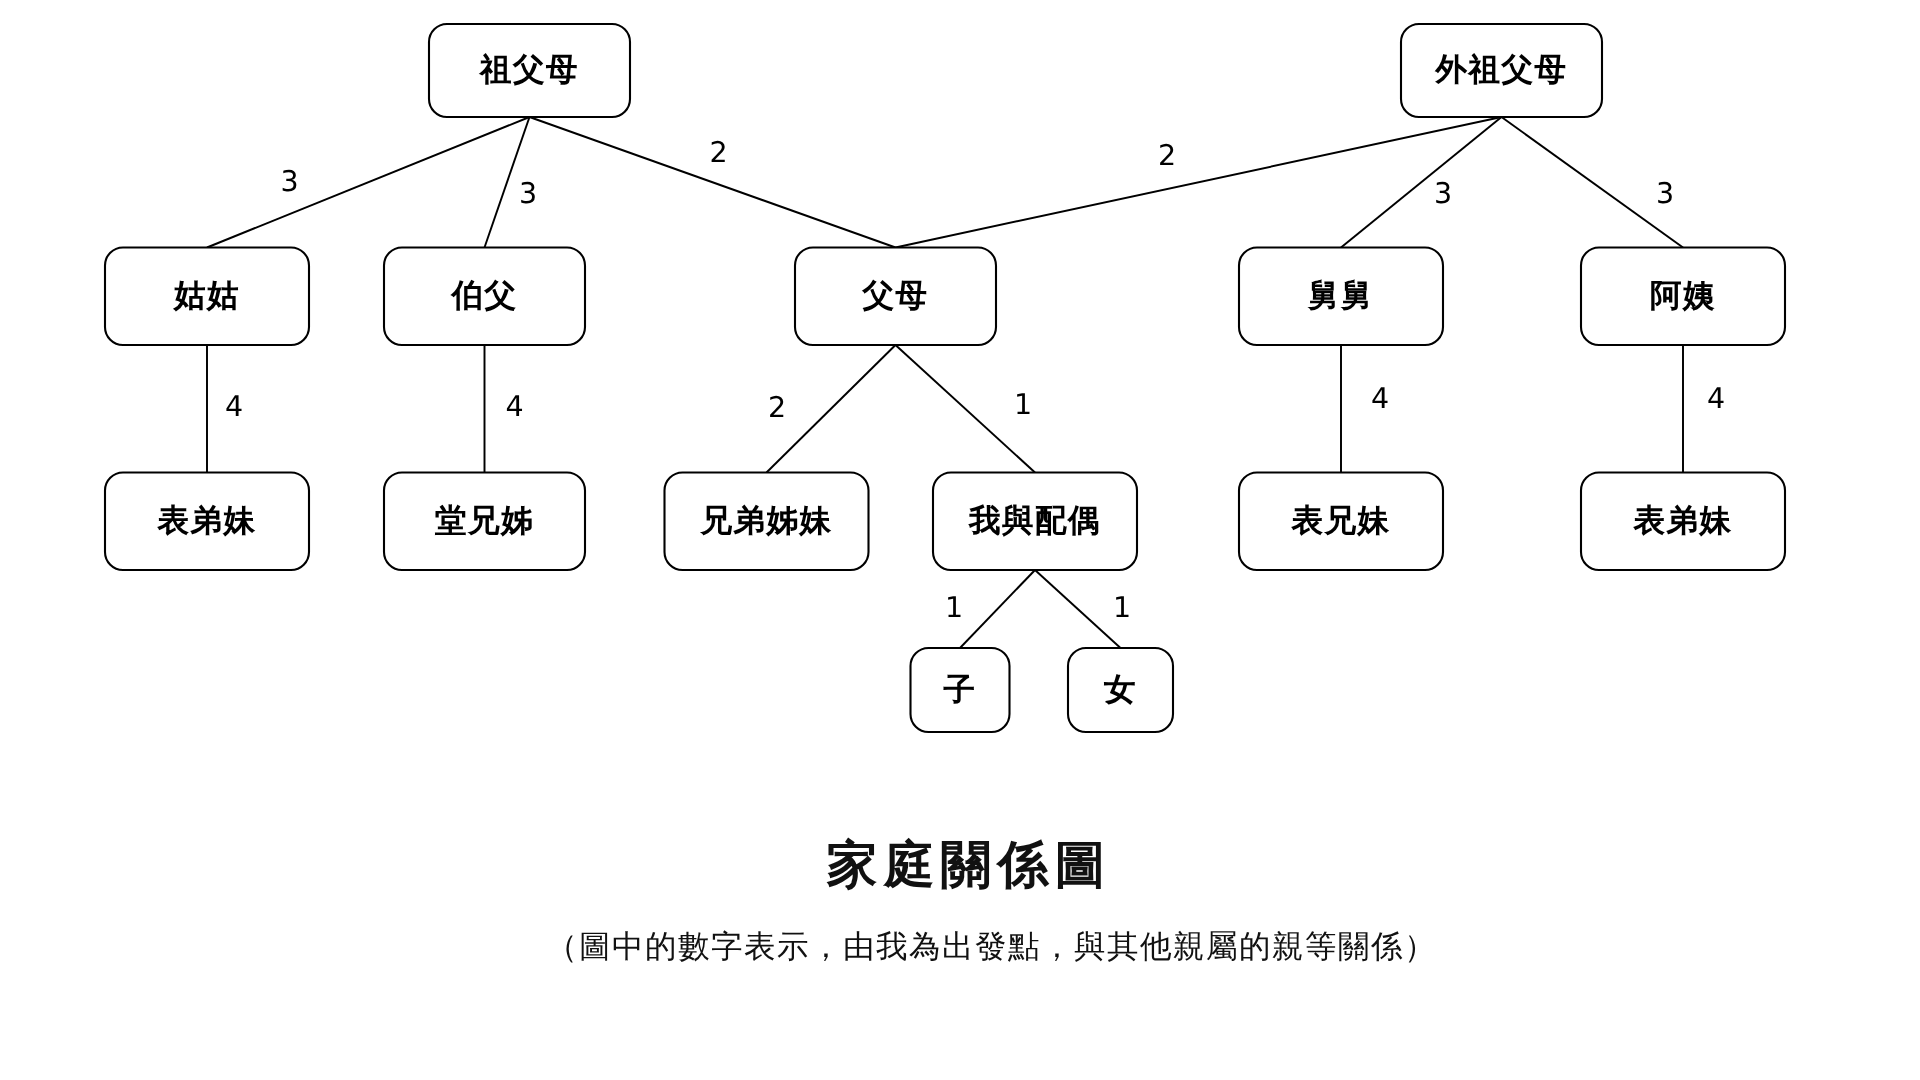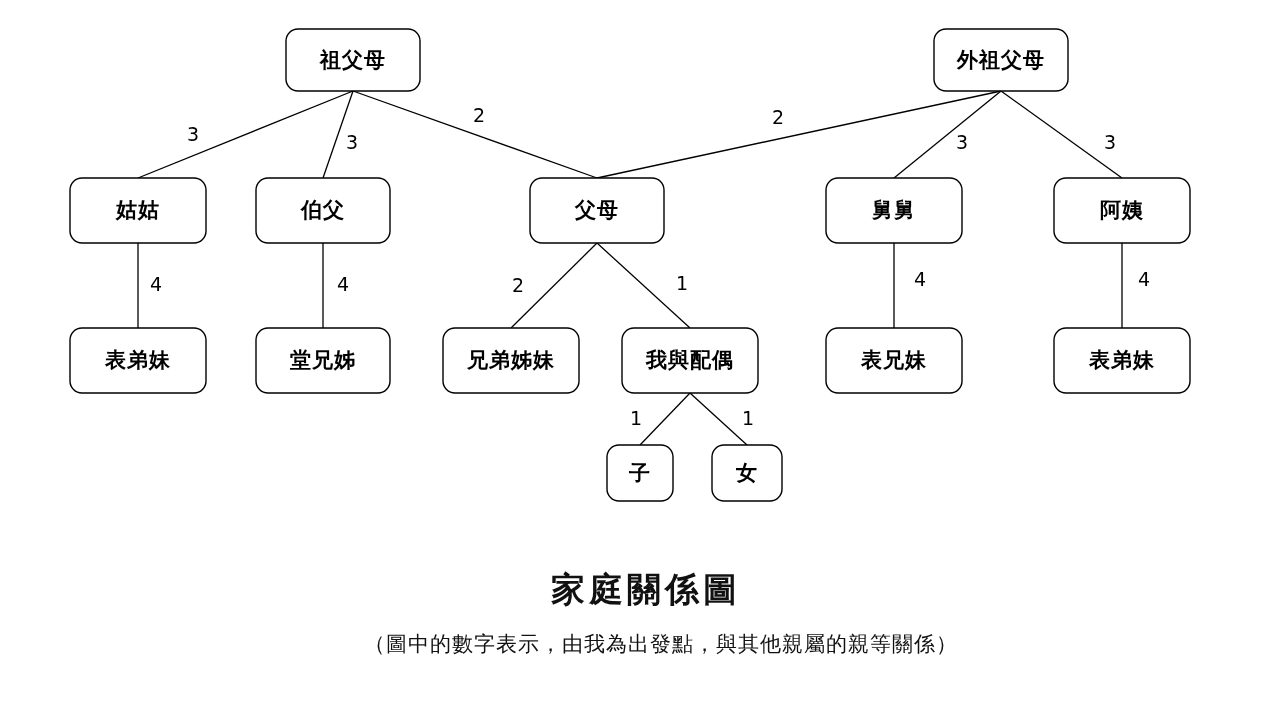--- a/index.html
+++ b/index.html
@@ -11,21 +11,20 @@
     width: 1280px;
     height: 720px;
     overflow: hidden;
     font-family: "DejaVu Sans", sans-serif;
   }
   #stage {
     position: relative;
     width: 1280px;
     height: 549px;
     background: #ffffff;
-    margin-top: 13px;
   }
   svg#diagram {
     position: absolute;
     top: 0;
     left: 0;
     width: 1280px;
     height: 720px;
   }
   .node-rect {
     fill: #ffffff;

